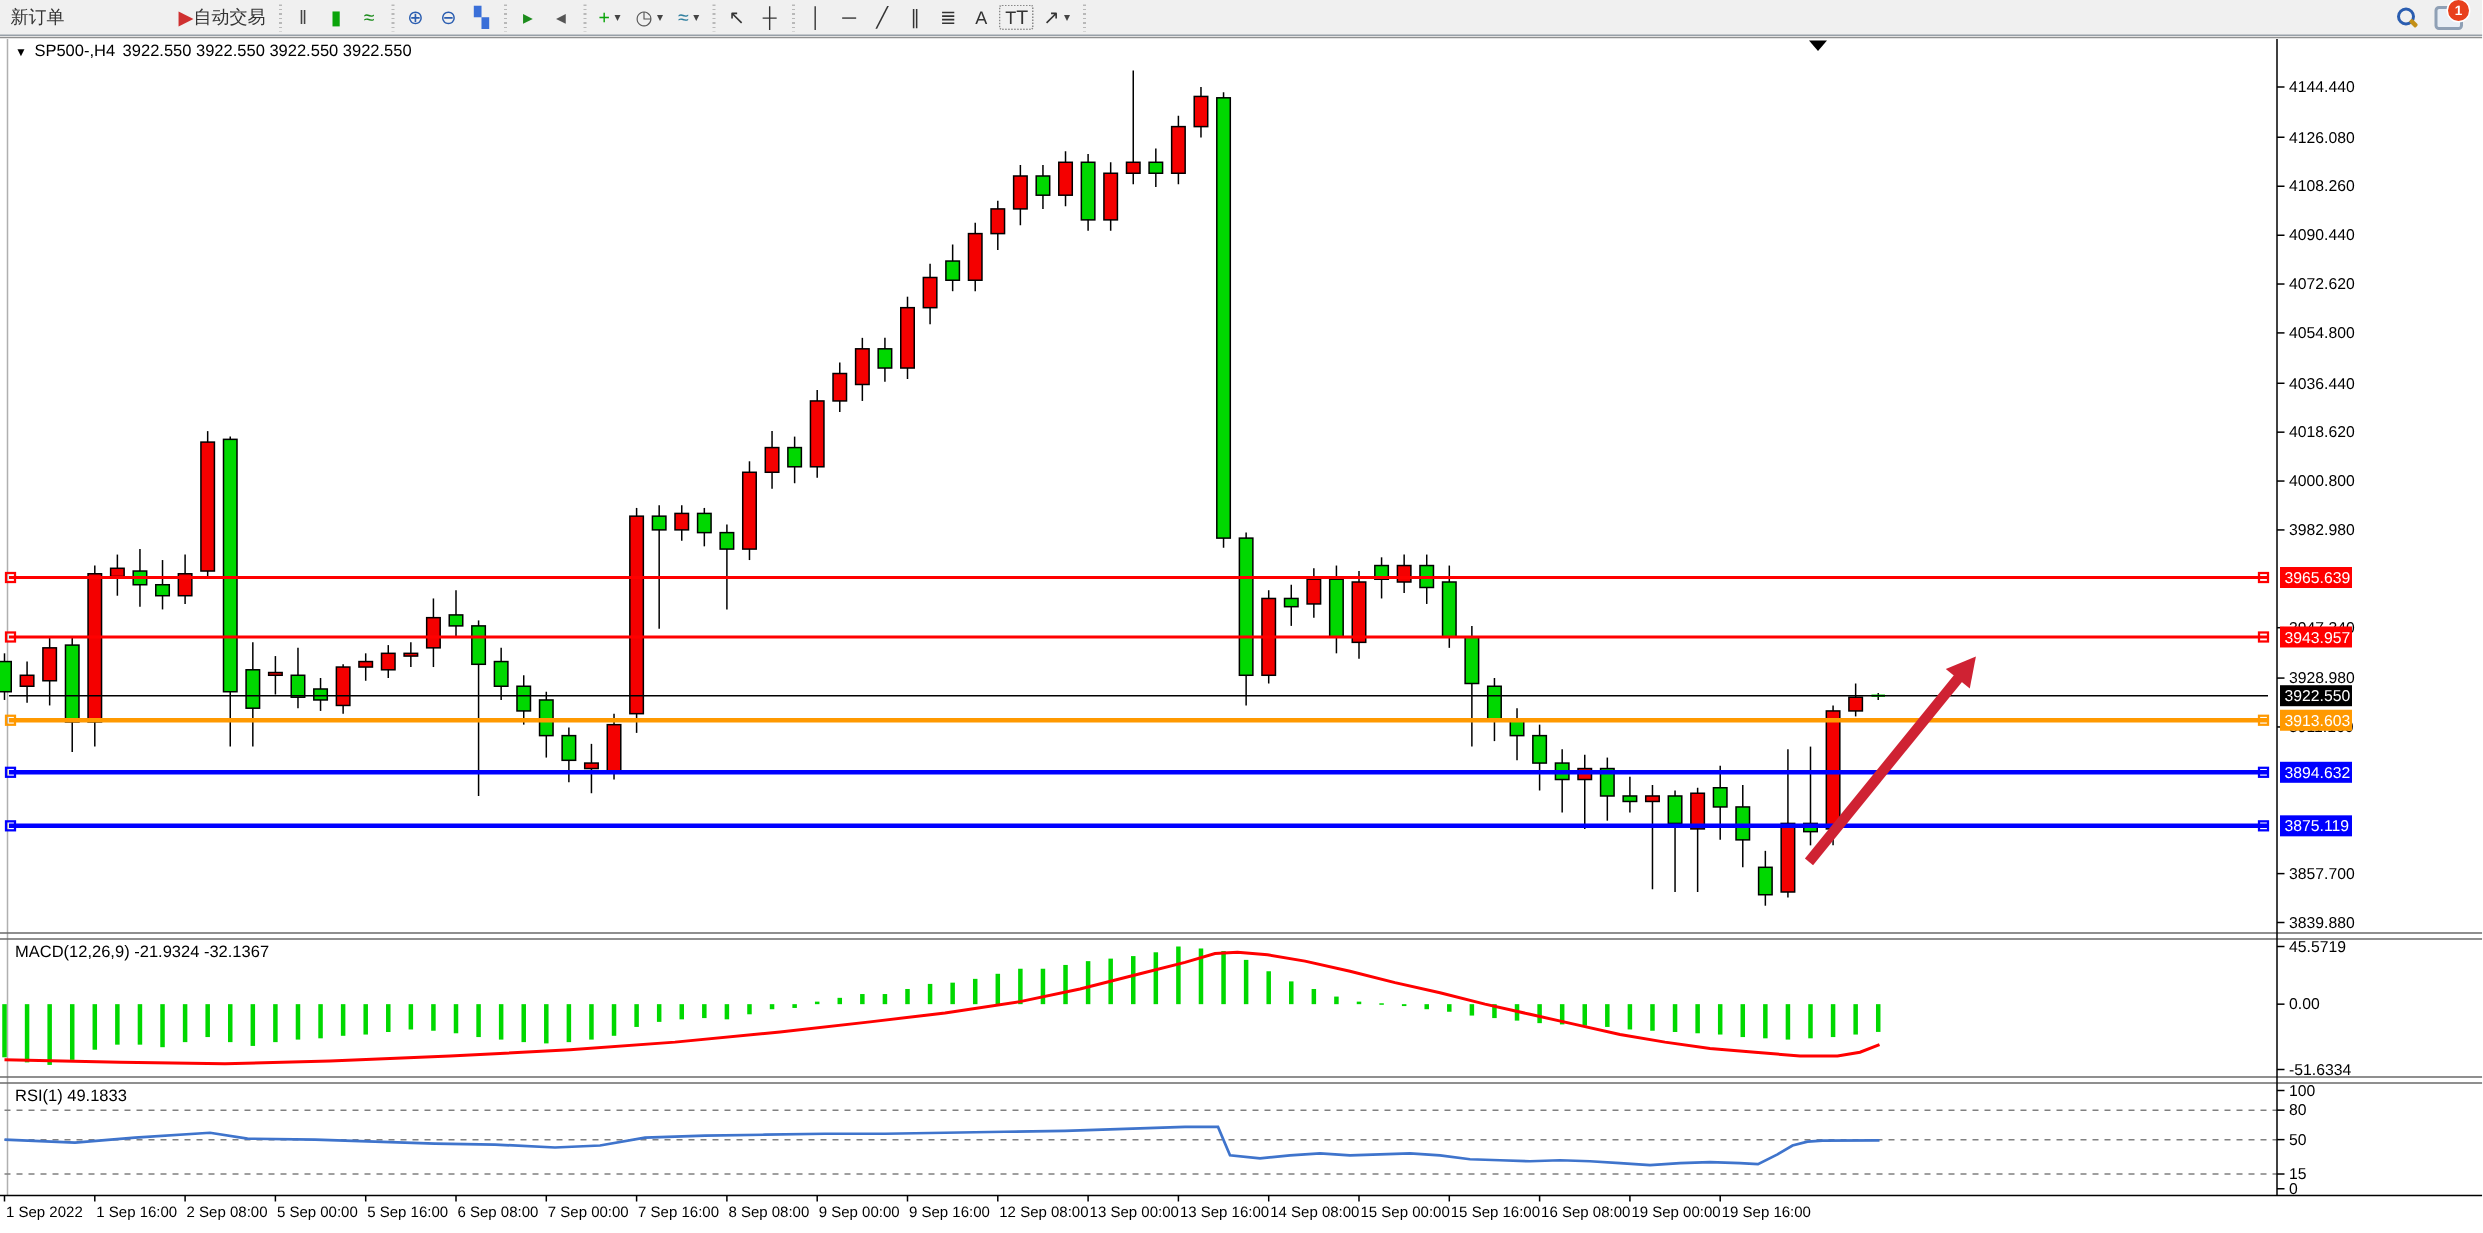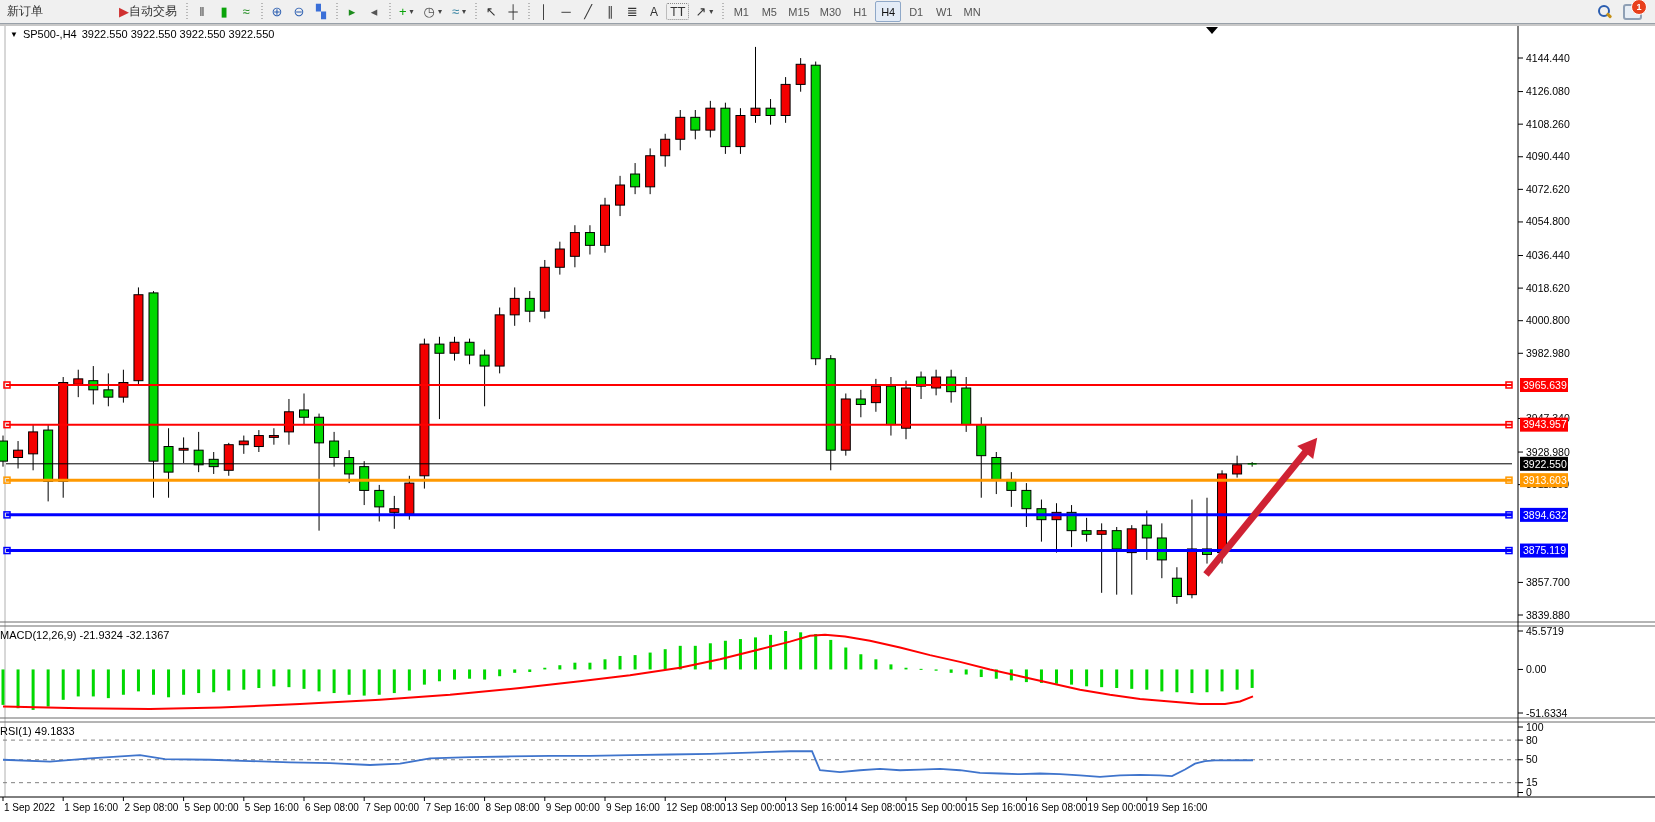--- a/index.html
+++ b/index.html
@@ -17,21 +17,21 @@
   .magwrap{position:relative;width:16px;height:16px;display:inline-block;}
   .magring{position:absolute;left:1px;top:1px;width:8px;height:8px;border:2px solid #2a5db0;border-radius:50%;}
   .maghandle{position:absolute;left:9px;top:10px;width:6px;height:3px;background:#c49016;transform:rotate(45deg);border-radius:1px;}
   .bubble{position:relative;width:15px;height:12px;border:2px solid #8fa0b5;border-radius:3px;background:#e8eef5;}
   .nbadge{position:absolute;right:-7px;top:-7px;width:14px;height:14px;border-radius:50%;background:#e8401c;color:#fff;font-size:9px;font-weight:bold;display:flex;align-items:center;justify-content:center;border:1px solid #fff;}
   
   .chart-area{position:absolute;left:0;top:24px;width:1655px;height:798px;background:#fff;}
   #chart-svg{position:absolute;left:0;top:0;}
   .chart-title{position:absolute;left:10px;top:4px;font-size:11px;color:#000;display:flex;align-items:center;gap:5px;}
   .chart-title .tri{font-size:8px;}
-  .ind-label{position:absolute;left:0;font-size:11px;color:#000;}
+  .ind-label{position:absolute;left:10px;font-size:11px;color:#000;}
   .svgtext{font-family:"Liberation Sans",sans-serif;}
 </style>
 </head>
 <body>
 
 <div id="app">
   <div class="toolbar">
       <div class="tb-group">
         <div class="tb-btn">
           <span>新订单</span>
@@ -124,31 +124,20 @@
         <div class="tb-btn" style="border: 1px dotted rgb(136, 136, 136); height: 17px;">
           <span>T</span>
           <span class="glyph" style="color: rgb(51, 51, 51);">T</span>
         </div>
         <div class="tb-btn">
           <span class="glyph" style="color: rgb(51, 51, 51);">↗</span>
           <span class="dd">▾</span>
         </div>
       </div>
       <div class="grip"></div>
-      <div class="tb-group">
-        <div class="tb-btn tf">M1</div>
-        <div class="tb-btn tf">M5</div>
-        <div class="tb-btn tf">M15</div>
-        <div class="tb-btn tf">M30</div>
-        <div class="tb-btn tf">H1</div>
-        <div class="tb-btn tf active">H4</div>
-        <div class="tb-btn tf">D1</div>
-        <div class="tb-btn tf">W1</div>
-        <div class="tb-btn tf">MN</div>
-      </div>
       <div class="tb-right">
         <div class="tb-btn">
           <span class="magwrap">
             <span class="magring"></span>
             <span class="maghandle"></span>
           </span>
         </div>
         <div class="tb-btn">
           <span class="bubble">
             <span class="nbadge">1</span>

